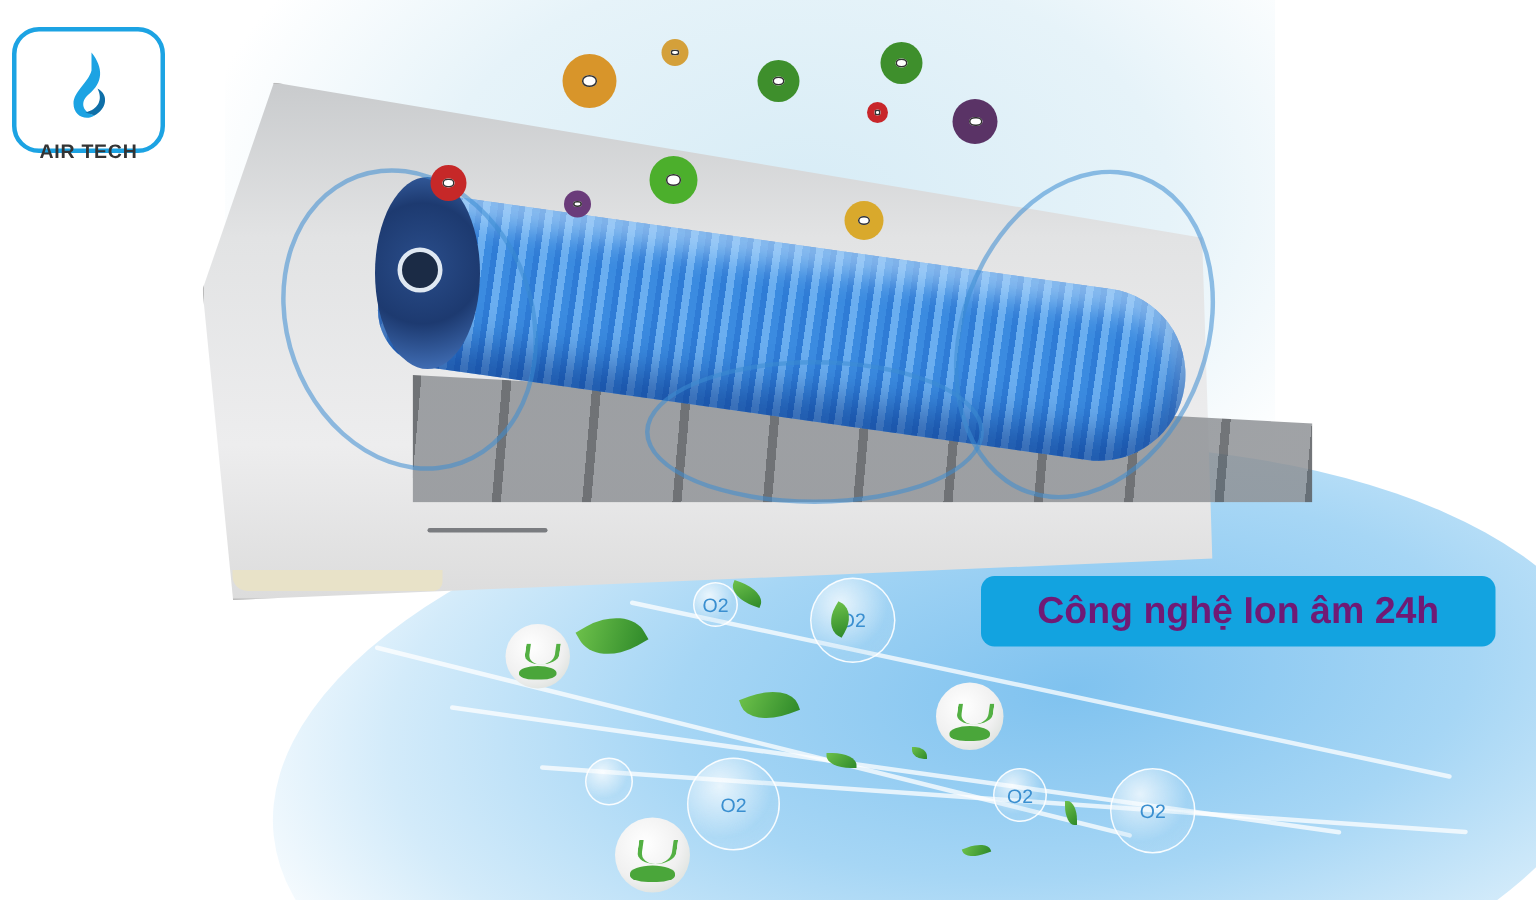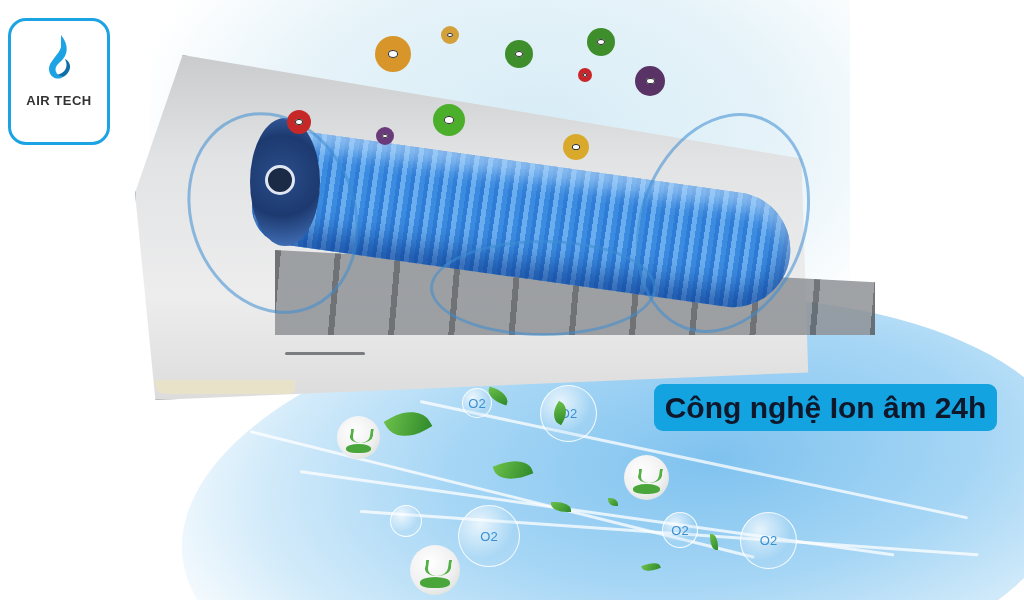--- a/index.html
+++ b/index.html
@@ -35,27 +35,27 @@
   .germ::before { content:""; width:30%; height:22%; background:#fff; border-radius:50%; box-shadow: 0 0 0 1px #333 inset; }
   
   .bubble { position:absolute; border-radius:50%; border:1.5px solid rgba(255,255,255,0.9);
     background: radial-gradient(circle at 35% 30%, rgba(255,255,255,0.75), rgba(180,220,245,0.25) 60%, rgba(255,255,255,0.1));
     display:flex; align-items:center; justify-content:center; color:#3a8fd0; font-size:13px; }
   .sprout { position:absolute; border-radius:50%; background: radial-gradient(circle at 40% 35%, #ffffff 0%, #f0f0f0 55%, #cfd7d0 100%); overflow:hidden; }
   .sprout::after { content:""; position:absolute; left:20%; right:20%; bottom:14%; height:22%; background:#4aa63a; border-radius:50% 50% 40% 40%; }
   .sprout span.leafy { position:absolute; left:30%; top:30%; width:40%; height:32%; border-left:3px solid #53b043; border-right:3px solid #53b043; transform:skewX(-8deg); border-radius:0 0 50% 50%; }
   .leaf { position:absolute; background: linear-gradient(135deg, #6cc04a, #2f8a2a); border-radius: 0 80% 0 80%; }
   
-  .logo { position:absolute; left:8px; top:18px; width:102px; height:127px; border:3px solid #1ca3e3; border-radius:18px; background:#fff; box-sizing:border-box; }
+  .logo { position:absolute; left:8px; top:18px; width:102px; height:84px; border:3px solid #1ca3e3; border-radius:18px; background:#fff; box-sizing:border-box; }
   .logo-flame { position:absolute; left:32px; top:12px; width:32px; height:54px; }
   .logo-text { position:absolute; left:0; right:0; top:72px; text-align:center; font-size:13px; font-weight:bold; letter-spacing:0.5px; color:#333; }
   
   .caption { position:absolute; left:654px; top:384px; width:343px; height:47px; background:#12a3e0; border-radius:9px;
     display:flex; align-items:center; justify-content:center; }
-  .caption-text { color:#0f172a; font-size:30px; font-weight:bold; font-family:"Liberation Sans", sans-serif; }
+  .caption-text { color:#701a75; font-size:25px; font-weight:bold; font-family:"Liberation Sans", sans-serif; }
 </style>
 </head>
 <body>
 
 <div class="stage">
   <div class="sky"></div>
   <div class="airflow"></div>
 
   <div class="streak" style="left:250px;top:430px;width:520px;transform:rotate(14deg);"></div>
   <div class="streak" style="left:300px;top:470px;width:600px;transform:rotate(8deg);"></div>

